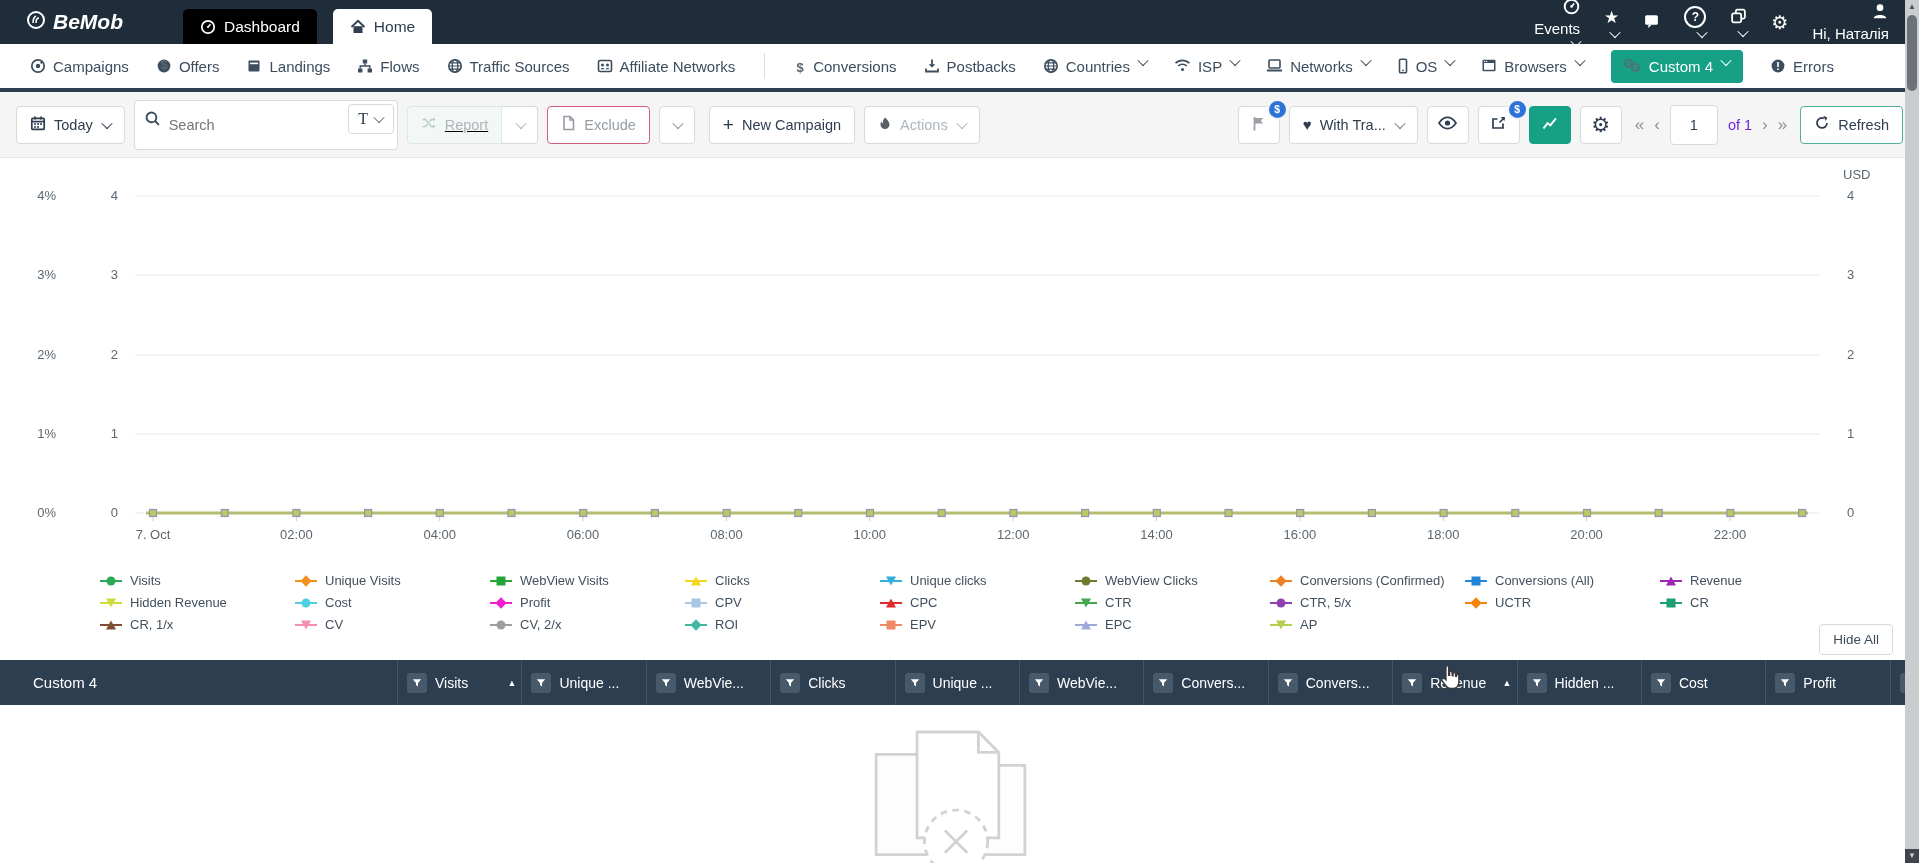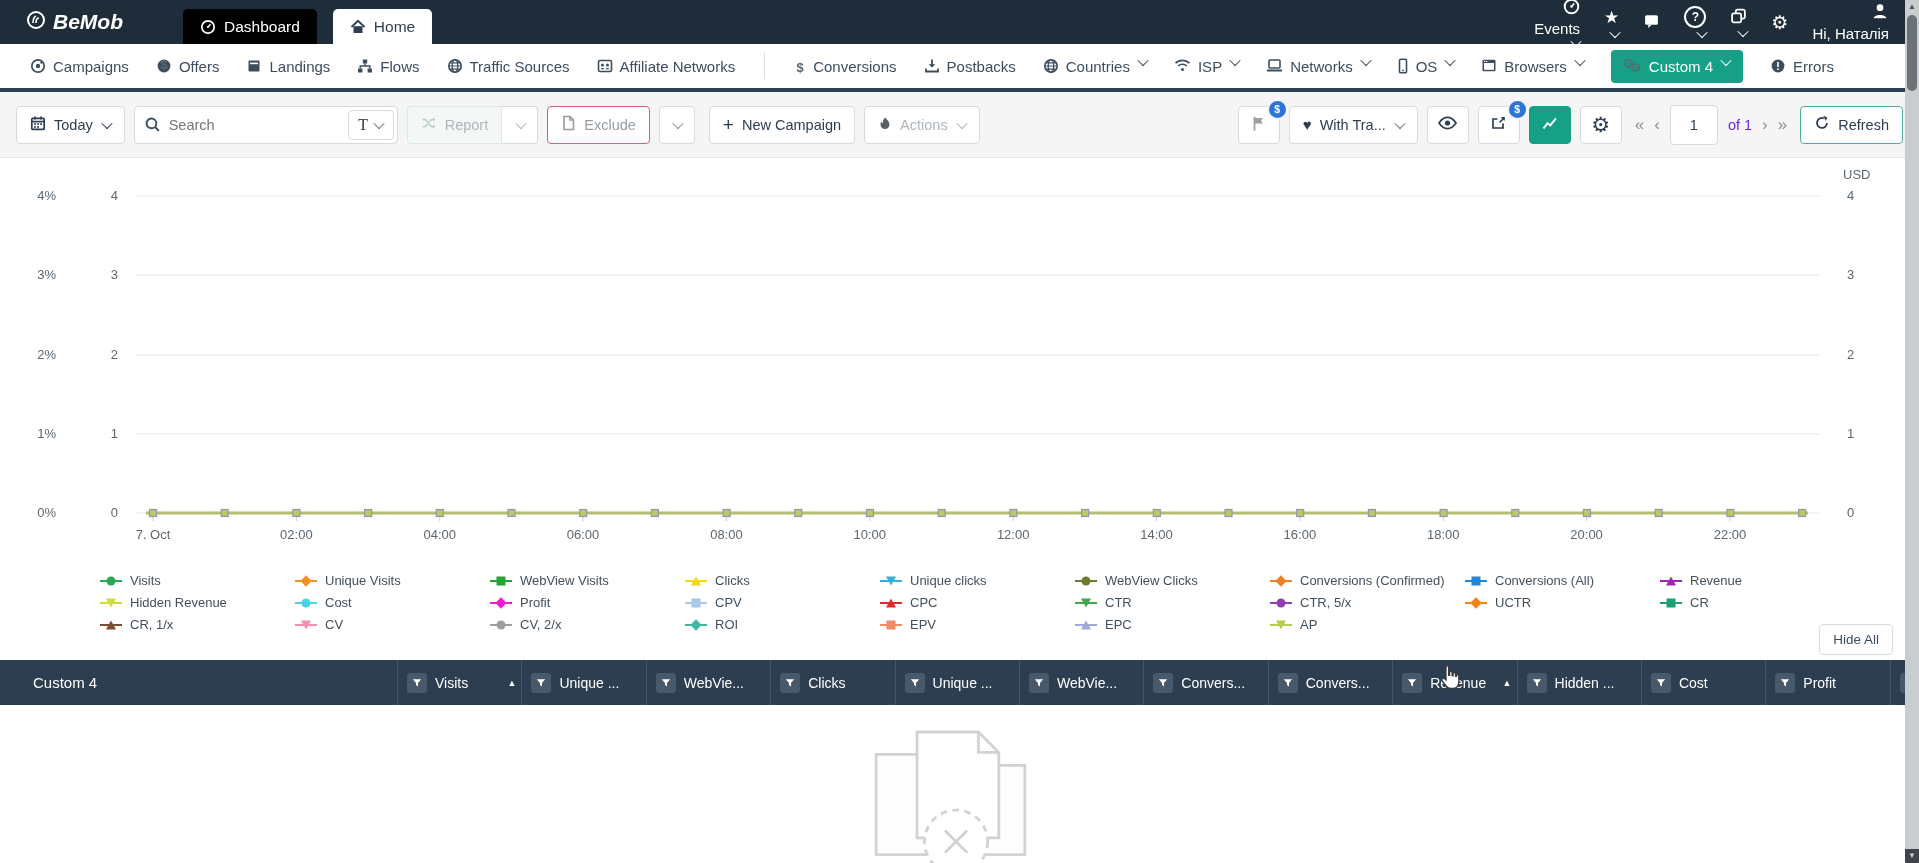--- a/index.html
+++ b/index.html
@@ -24,27 +24,27 @@
   .nav-item{display:flex;gap:7px;font-size:15px;color:#3c4d5e;white-space:nowrap;}
   .nav-item svg{flex:none;}
   .nav-item.active{background:#16a085;color:#fff;padding:8px 13px;border-radius:4px;}
   .nav-divider{width:1px;height:26px;background:#dcdfe2;margin:0 2px;}
 
   
   .toolbar{height:65px;background:#f5f5f5;border-bottom:1px solid #e6e6e6;display:flex;align-items:center;padding:0 16px;gap:9px;}
   .btn{height:38px;background:#fff;border:1px solid #d7d9db;border-radius:4px;display:inline-flex;align-items:center;gap:8px;padding:0 13px;font-size:14.5px;color:#2e3d4f;position:relative;box-sizing:border-box;white-space:nowrap;}
   .icon-btn{width:42px;justify-content:center;padding:0;}
   .btn.dis{color:#aeb5bb;}
-  .group{display:inline-flex;}
+  .group{display:inline-flex;text-decoration:underline;}
   .group .btn:first-child{border-radius:4px 0 0 4px;}
   .group .btn:last-child{border-radius:0 4px 4px 0;border-left:none;width:36px;justify-content:center;padding:0;}
   .report{background:#f3f8f6;border-color:#dce8e3;color:#b7cec5;}
   .exclude{border-color:#d0607a;color:#969da4;}
   .search{position:relative;}
-  .search input{height:38px;width:264px;border:1px solid #d7d9db;border-radius:4px;padding:0 58px 0 34px;font-size:14.5px;color:#000000;box-sizing:border-box;background:#fff;}
+  .search input{height:50px;width:264px;border:1px solid #d7d9db;border-radius:4px;padding:0 58px 0 34px;font-size:14.5px;color:#000000;box-sizing:border-box;background:#fff;}
   .search .mag{position:absolute;left:10px;top:10px;color:#3c4d5e;}
   .tbtn{position:absolute;right:4px;top:4px;height:30px;width:46px;border:1px solid #d7d9db;border-radius:4px;background:#fff;display:flex;align-items:center;justify-content:center;gap:5px;font-family:"Liberation Serif",serif;font-size:16px;color:#2e3d4f;box-sizing:border-box;}
   .badge{position:absolute;top:-8px;right:-9px;width:17px;height:17px;border-radius:50%;background:#2e74d8;color:#fff;font-size:10.5px;font-weight:bold;display:flex;align-items:center;justify-content:center;border:2px solid #f5f5f5;z-index:3;}
   .tb-right{margin-left:auto;display:flex;align-items:center;gap:9px;}
   .btn.accent{background:#16a085;border-color:#16a085;color:#fff;}
   .btn.refresh{border-color:#4fae9c;}
   .pg{display:flex;align-items:center;gap:10px;color:#8a9096;font-size:17px;margin:0 4px;}
   .pg input{width:42px;height:36px;border:1px solid #d7d9db;border-radius:4px;text-align:center;font-size:14.5px;color:#2e3d4f;}
   .pg .of{color:#6d28d9;font-size:14.5px;}
 

